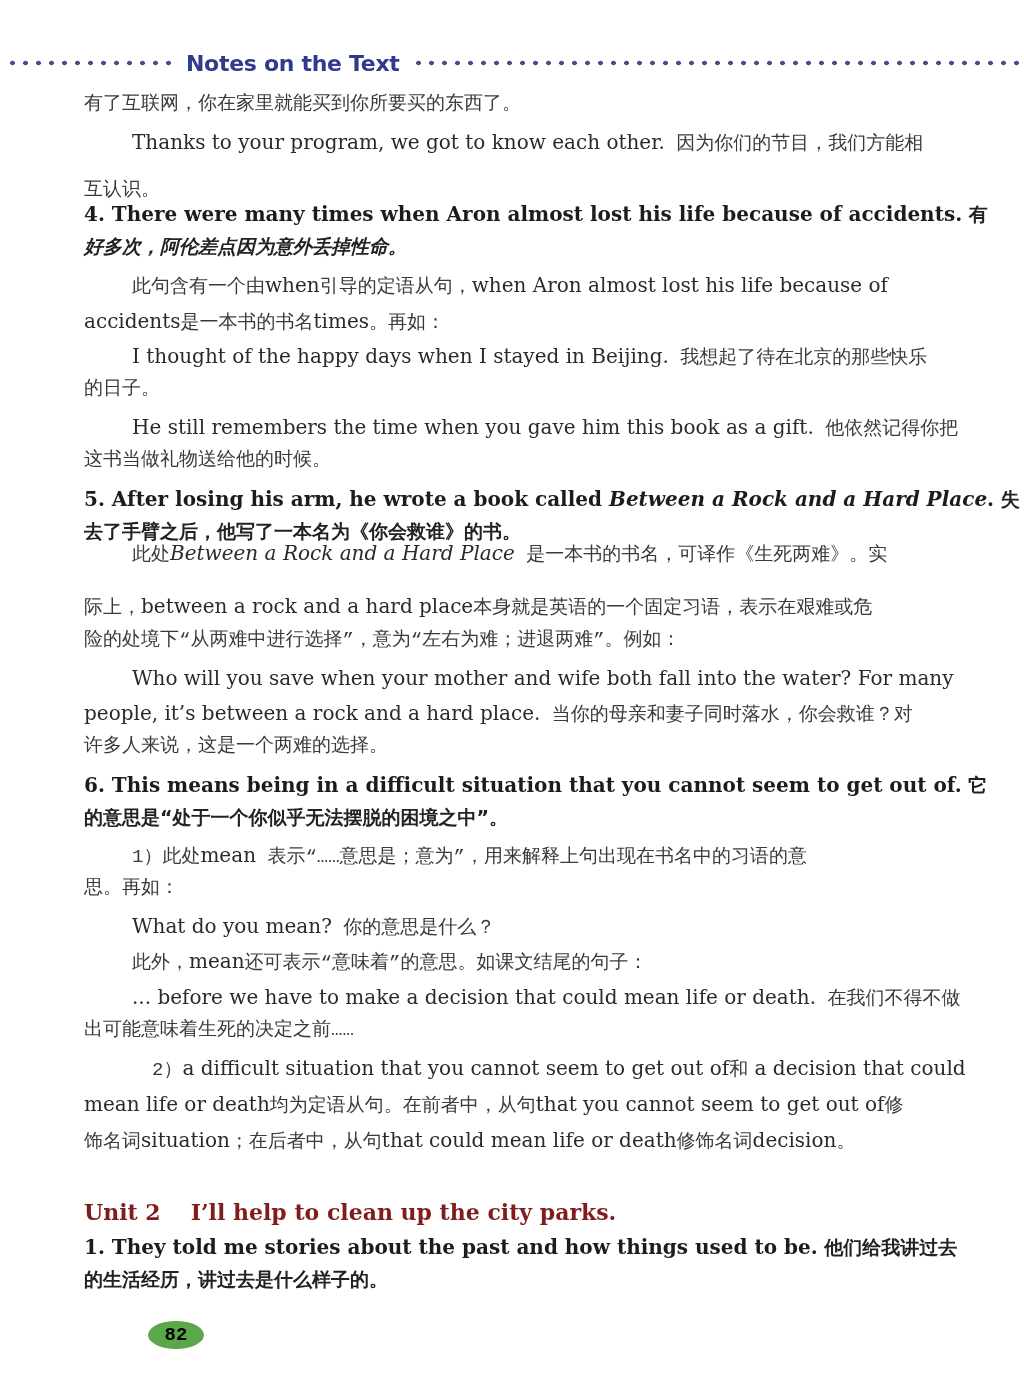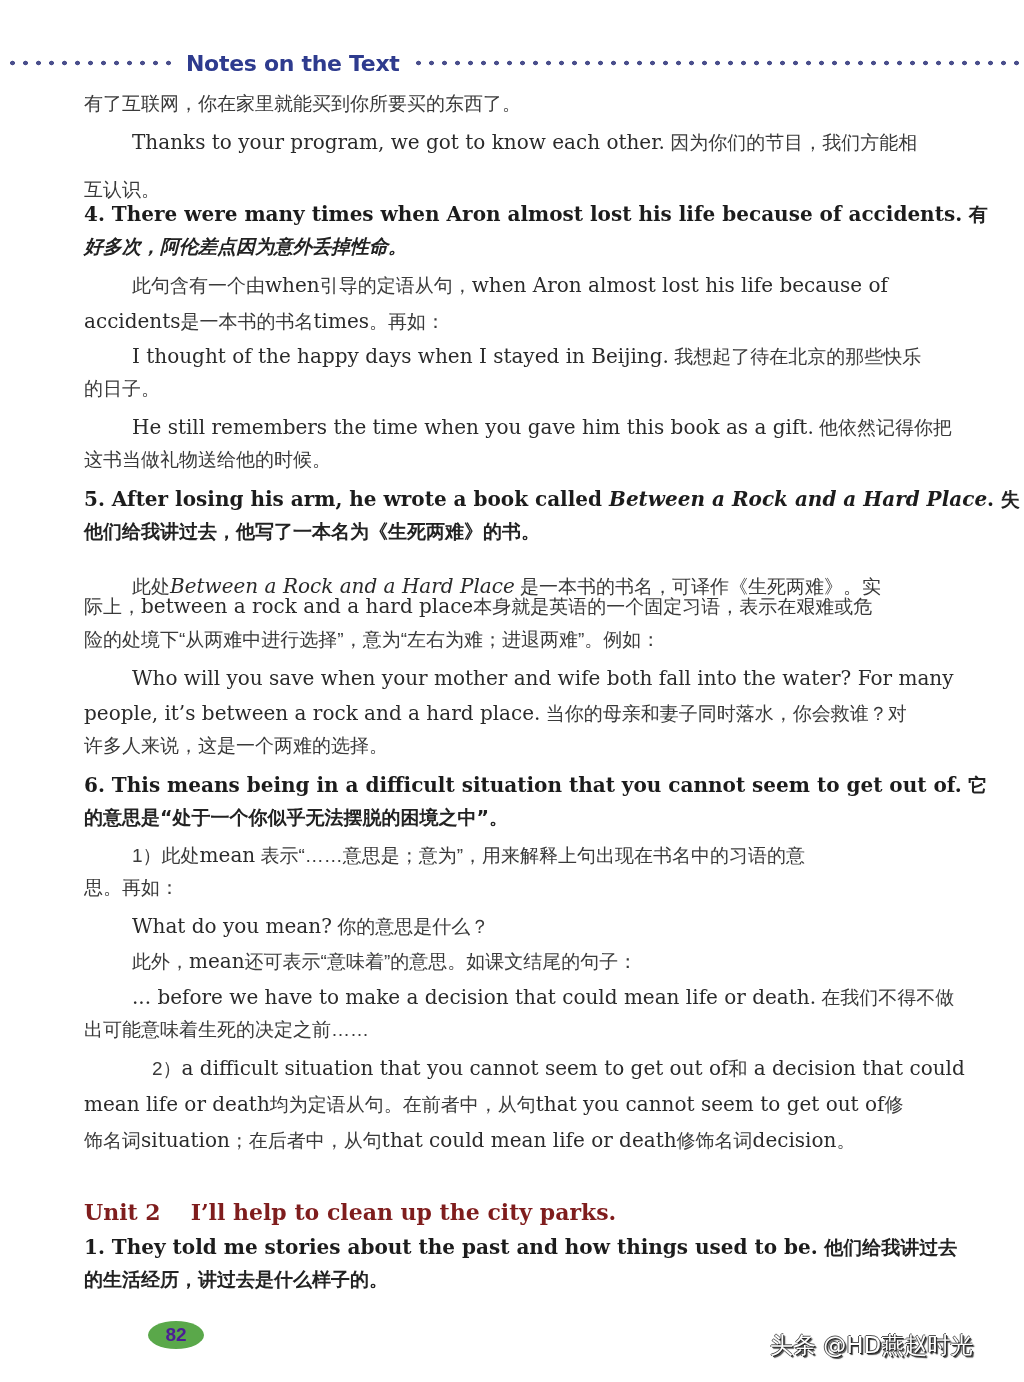--- a/index.html
+++ b/index.html
@@ -64,38 +64,38 @@
     .line {
       position: absolute;
       left: 0;
       white-space: nowrap;
       font-size: 20px;
       line-height: 28px;
     }
     .indent { left: 48px; }
     .bold { font-weight: bold; color: #1c1c1c; }
     .italic { font-style: italic; }
-    .cn { font-family: Liberation Sans, sans-serif; font-size: 19px; color: #3a3a3a; }
+    .cn { font-family: Liberation Mono, monospace; font-size: 19px; color: #3a3a3a; }
     .cn-bold { font-family: "DejaVu Sans", "Liberation Sans", sans-serif; font-size: 19px; font-weight: bold; color: #222; }
     .unit-title {
       font-weight: bold;
       color: #7f1d1d;
       font-size: 22px;
     }
     .unit-title .unit-num { margin-right: 30px; }
     .page-number {
       position: absolute;
       left: 148px;
       top: 1321px;
       width: 56px;
       height: 28px;
       border-radius: 50%;
       background: #5aa84a;
-      color: #4c1d95;
-      font-family: Liberation Sans, sans-serif;
+      color: #000000;
+      font-family: Liberation Mono, monospace;
       font-weight: bold;
       font-size: 19px;
       display: flex;
       align-items: center;
       justify-content: center;
     }
     .watermark {
       position: absolute;
       left: 770px;
       top: 1330px;
@@ -130,23 +130,23 @@
     <div class="line indent" style="top:183px;"><span class="cn">此句含有一个由</span><span>when</span><span class="cn">引导的定语从句，</span><span>when Aron almost lost his life because of</span></div>
     <div class="line" style="top:219px;"><span>accidents</span><span class="cn">是一本书的书名</span><span>times</span><span class="cn">。再如：</span></div>
 
     <div class="line indent" style="top:254px;"><span>I thought of the happy days when I stayed in Beijing.</span><span class="cn"> 我想起了待在北京的那些快乐</span></div>
     <div class="line cn" style="top:287px;">的日子。</div>
 
     <div class="line indent" style="top:325px;"><span>He still remembers the time when you gave him this book as a gift.</span><span class="cn"> 他依然记得你把</span></div>
     <div class="line cn" style="top:358px;">这书当做礼物送给他的时候。</div>
 
     <div class="line bold" style="top:397px;"><span>5.</span> <span>After losing his arm, he wrote a book called </span><span class="italic">Between a Rock and a Hard Place</span><span>.</span><span class="cn-bold"> 失</span></div>
-    <div class="line cn-bold" style="top:429px;">他们给我讲过去，他写了一本名为《生死两难》的书。</div>
+    <div class="line cn-bold" style="top:429px;">去了手臂之后，他写了一本名为《你会救谁》的书。</div>
 
-    <div class="line indent" style="top:484px;"><span class="cn">此处</span><span class="italic">Between a Rock and a Hard Place</span><span class="cn"> 是一本书的书名，可译作《生死两难》。实</span></div>
+    <div class="line indent" style="top:451px;"><span class="cn">此处</span><span class="italic">Between a Rock and a Hard Place</span><span class="cn"> 是一本书的书名，可译作《生死两难》。实</span></div>
     <div class="line" style="top:504px;"><span class="cn">际上，</span><span>between a rock and a hard place</span><span class="cn">本身就是英语的一个固定习语，表示在艰难或危</span></div>
     <div class="line cn" style="top:538px;">险的处境下“从两难中进行选择”，意为“左右为难；进退两难”。例如：</div>
 
     <div class="line indent" style="top:576px;">Who will you save when your mother and wife both fall into the water? For many</div>
     <div class="line" style="top:611px;"><span>people, it’s between a rock and a hard place.</span><span class="cn"> 当你的母亲和妻子同时落水，你会救谁？对</span></div>
     <div class="line cn" style="top:644px;">许多人来说，这是一个两难的选择。</div>
 
     <div class="line bold" style="top:683px;"><span>6.</span> <span>This means being in a difficult situation that you cannot seem to get out of.</span><span class="cn-bold"> 它</span></div>
     <div class="line cn-bold" style="top:715px;">的意思是“处于一个你似乎无法摆脱的困境之中”。</div>
 
@@ -164,14 +164,13 @@
     <div class="line" style="top:1002px;"><span>mean life or death</span><span class="cn">均为定语从句。在前者中，从句</span><span>that you cannot seem to get out of</span><span class="cn">修</span></div>
     <div class="line" style="top:1038px;"><span class="cn">饰名词</span><span>situation</span><span class="cn">；在后者中，从句</span><span>that could mean life or death</span><span class="cn">修饰名词</span><span>decision</span><span class="cn">。</span></div>
 
     <div class="line unit-title" style="top:1110px;"><span class="unit-num">Unit 2</span><span>I’ll help to clean up the city parks.</span></div>
 
     <div class="line bold" style="top:1145px;"><span>1.</span> <span>They told me stories about the past and how things used to be.</span><span class="cn-bold"> 他们给我讲过去</span></div>
     <div class="line cn-bold" style="top:1177px;">的生活经历，讲过去是什么样子的。</div>
   </div>
 
   <div class="page-number">82</div>
-  <div class="watermark">头条 @HD燕赵时光</div>
 </div>
 
 </body></html>

